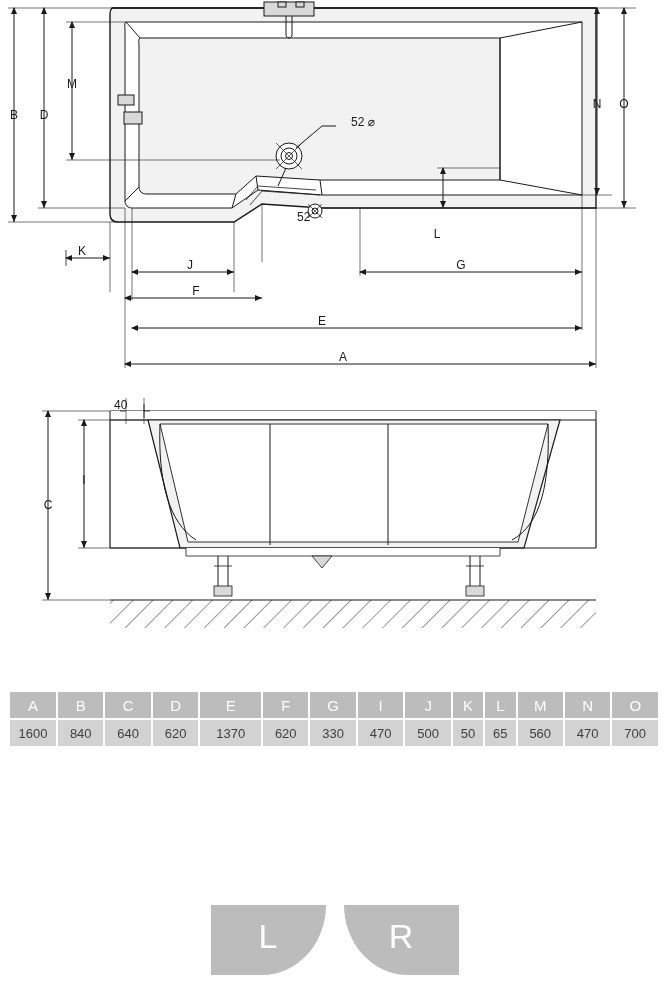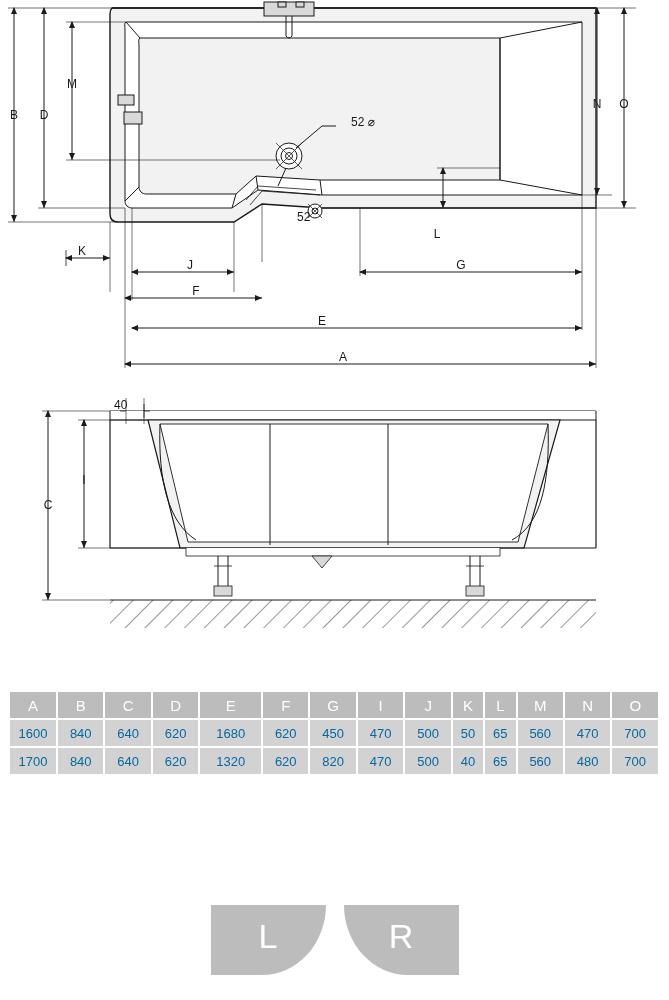--- a/index.html
+++ b/index.html
@@ -45,21 +45,21 @@
     background: #bcbcbc;
     color: #ffffff;
     font-weight: normal;
     font-size: 15px;
     height: 26px;
     text-align: center;
     padding: 0;
   }
   .spec-table td {
     background: #d2d2d2;
-    color: #0369a1;
+    color: #404040;
     height: 26px;
     text-align: center;
     padding: 0;
     font-size: 13px;
   }
   .spec-table td.first-col,
   .spec-table th.first-col {
     width: 46px;
   }
 
@@ -298,47 +298,31 @@
         <th>N</th>
         <th>O</th>
       </tr>
     </thead>
     <tbody>
       <tr>
         <td class="first-col">1600</td>
         <td>840</td>
         <td>640</td>
         <td>620</td>
-        <td>1680</td>
+        <td>1370</td>
         <td>620</td>
-        <td>450</td>
+        <td>330</td>
         <td>470</td>
         <td>500</td>
         <td>50</td>
         <td>65</td>
         <td>560</td>
         <td>470</td>
         <td>700</td>
       </tr>
-      <tr>
-        <td class="first-col">1700</td>
-        <td>840</td>
-        <td>640</td>
-        <td>620</td>
-        <td>1320</td>
-        <td>620</td>
-        <td>820</td>
-        <td>470</td>
-        <td>500</td>
-        <td>40</td>
-        <td>65</td>
-        <td>560</td>
-        <td>480</td>
-        <td>700</td>
-      </tr>
     </tbody>
   </table>
 
   <div class="lr-row">
     <div class="lr-badge left">
       <span class="lr-label">L</span>
     </div>
     <div class="lr-badge right">
       <span class="lr-label">R</span>
     </div>

